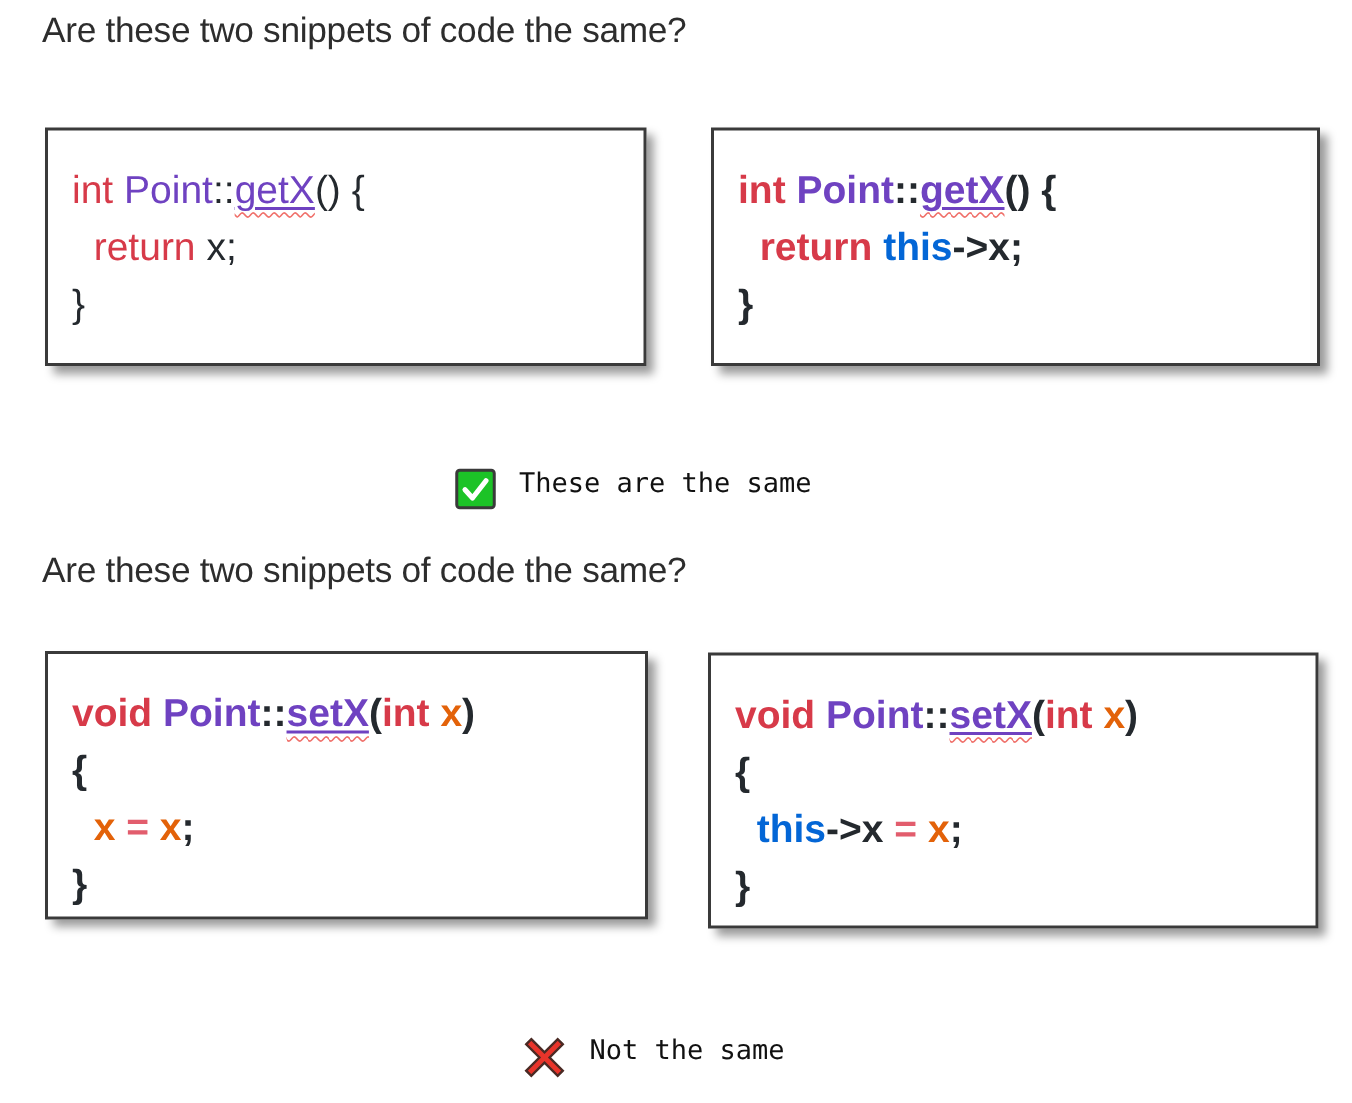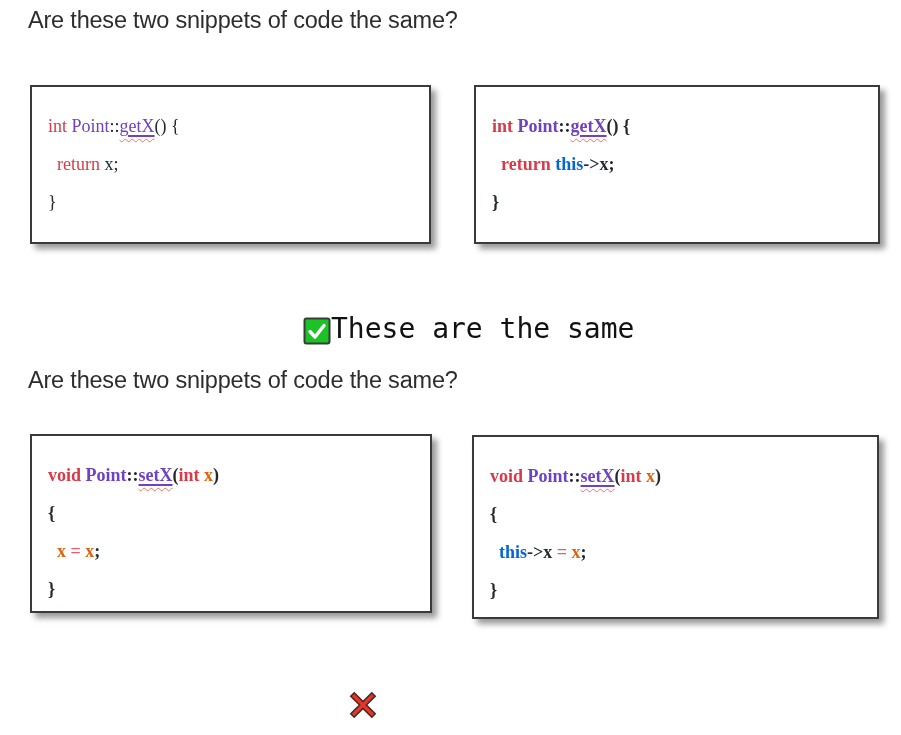--- a/index.html
+++ b/index.html
@@ -28,22 +28,22 @@
     box-shadow: 5px 5px 6px rgba(0,0,0,0.40);
   }
   #box-getx-plain { left: 30px;  top: 85px;  width: 401px; height: 159px; }
   #box-getx-this  { left: 474px; top: 85px;  width: 406px; height: 159px; }
   #box-setx-plain { left: 30px;  top: 434px; width: 402px; height: 179px; }
   #box-setx-this  { left: 472px; top: 435px; width: 407px; height: 184px; }
 
   .code {
     margin: 0;
     padding: 20px 14px 0 16px;
-    font-family: Liberation Serif, serif;
-    font-size: 18px;
+    font-family: Liberation Sans, sans-serif;
+    font-size: 26px;
     line-height: 38px;
     color: var(--code_text, #24292e);
   }
   .code.bold { font-weight: 600; }
   .code-line { white-space: pre; }
 
   .tok-plain { color: var(--code_text, #24292e); }
   .tok-kw    { color: var(--keyword, #d73a49); }
   .tok-type  { color: var(--type_name, #6f42c1); }
   .tok-this  { color: var(--this_keyword, #0366d6); }
@@ -57,23 +57,24 @@
   }
   .fn-inner {
     text-decoration: underline solid var(--function_name, #6f42c1);
     text-decoration-thickness: 1.5px;
     text-underline-offset: 3px;
   }
 
   .verdict {
     position: absolute;
     display: flex;
-    align-items: flex-end;
+    align-items: flex-start;
+    gap: 15px;
     font-family: "DejaVu Sans Mono", "Liberation Mono", monospace;
-    font-size: 28px;
+    font-size: 18px;
     color: var(--verdict_text, #111111);
     white-space: pre;
   }
   #verdict-same      { left: 303px; top: 312px; }
   #verdict-different { left: 348px; top: 690px; }
 
   .icon-svg { display: block; }
   .check-bg   { fill: var(--check_green, #1cc327); stroke: var(--box_border, #3a3a3a); stroke-width: 2; }
   .check-mark { fill: none; stroke: #ffffff; stroke-width: 3.4; stroke-linecap: round; stroke-linejoin: round; }
   .cross-path { fill: var(--cross_red, #e8342a); stroke: #4a2a24; stroke-width: 1.6; }
@@ -108,15 +109,16 @@
   </div>
 
   <div id="box-setx-this" class="codebox">
     <pre class="code bold"><div class="code-line"><span class="tok-kw">void</span><span class="tok-plain"> </span><span class="tok-type">Point</span><span class="tok-plain">::</span><span class="tok-fn"><span class="fn-inner">setX</span></span><span class="tok-plain">(</span><span class="tok-kw">int</span><span class="tok-plain"> </span><span class="tok-var">x</span><span class="tok-plain">)</span></div><div class="code-line"><span class="tok-plain">{</span></div><div class="code-line"><span class="tok-plain">  </span><span class="tok-this">this</span><span class="tok-plain">-&gt;x</span><span class="tok-plain"> </span><span class="tok-op">=</span><span class="tok-plain"> </span><span class="tok-var">x</span><span class="tok-plain">;</span></div><div class="code-line"><span class="tok-plain">}</span></div></pre>
   </div>
 
   <div id="verdict-different" class="verdict">
     <svg class="icon-svg" width="30" height="30" viewBox="0 0 30 30">
       <path class="cross-path" d="M6.2 2.8 L15 11.6 L23.8 2.8 L27.2 6.2 L18.4 15 L27.2 23.8 L23.8 27.2 L15 18.4 L6.2 27.2 L2.8 23.8 L11.6 15 L2.8 6.2 Z"></path>
     </svg>
+    <span>Not the same</span>
   </div>
 
 </div>
 
 </body></html>

